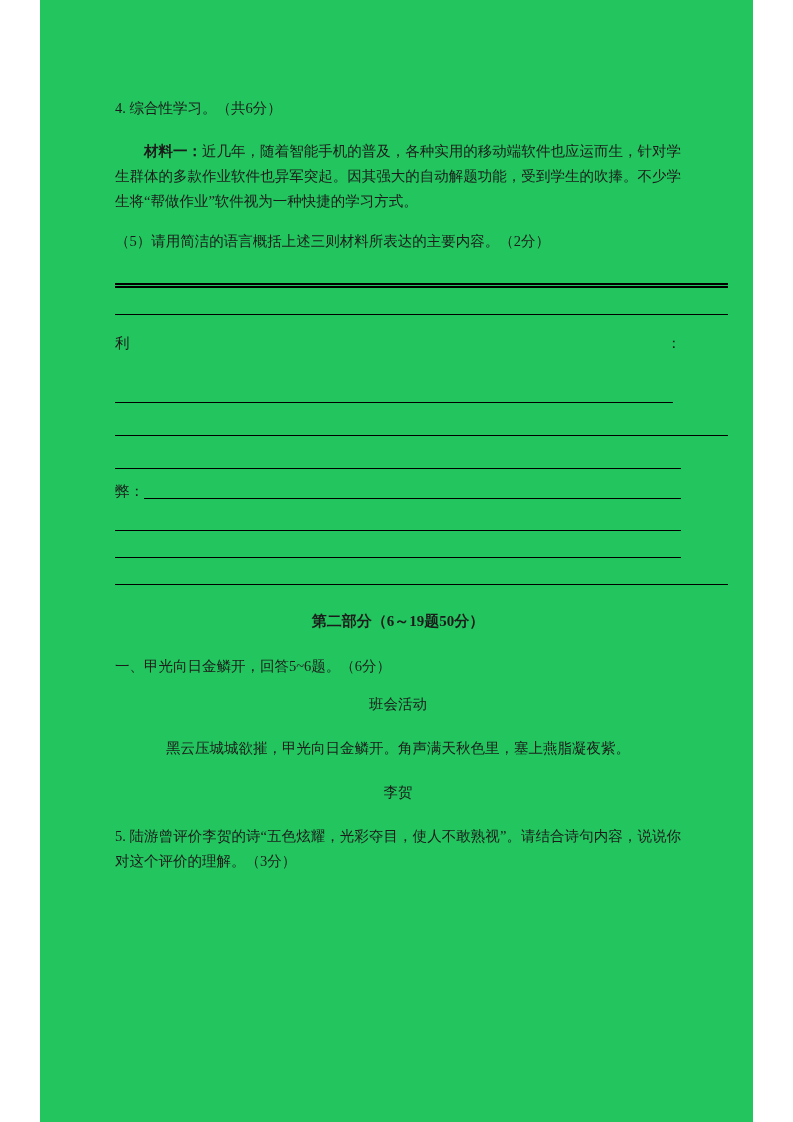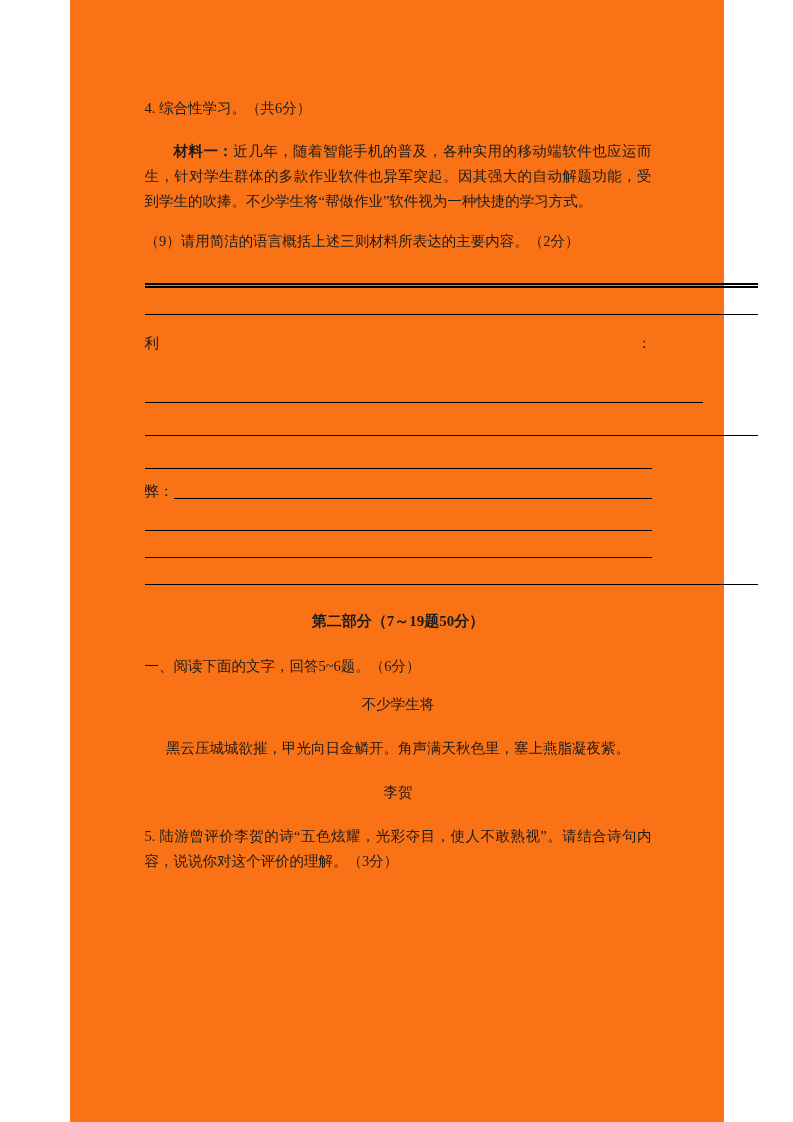--- a/index.html
+++ b/index.html
@@ -1,21 +1,21 @@
 <!DOCTYPE html>
 <html><head>
 <meta charset="utf-8">
 <style>
   * { box-sizing: border-box; }
   html, body { margin: 0; padding: 0; background: #ffffff; }
   .page {
-    width: 654px;
+    width: 713px;
     height: 1122px;
     margin: 0 auto;
-    background: #f97316;
+    background: #22c55e;
     padding: 96px 72px 40px 75px;
     font-family: "Liberation Serif", "DejaVu Serif", serif;
     font-size: 14.5px;
     color: #1b1b1b;
     line-height: 1.72;
     position: relative;
   }
   .para { margin: 0 0 13px 0; text-align: justify; }
   .material { text-indent: 2em; margin-bottom: 15px; }
   .material-label { font-weight: bold; }
@@ -64,21 +64,21 @@
 <body>
 
 <div class="page">
 
   <p class="para q-header">4. 综合性学习。（共6分）</p>
 
   <p class="para material"><span class="material-label">材料一：</span><span>近几年，随着智能手机的普及，各种实用的移动端软件也应运而生，针对学生群体的多款作业软件也异军突起。因其强大的自动解题功能，受到学生的吹捧。不少学生将“帮做作业”软件视为一种快捷的学习方式。</span></p>
 
 
 
-  <p class="para sub-q">（9）请用简洁的语言概括上述三则材料所表达的主要内容。（2分）</p>
+  <p class="para sub-q">（5）请用简洁的语言概括上述三则材料所表达的主要内容。（2分）</p>
 
   <div class="ans-group">
     <div class="ans-line thick"></div>
     <div class="ans-line"></div>
   </div>
 
 
   <div class="pros-row">
     <span>利</span>
     <span>：</span>
@@ -94,25 +94,25 @@
     <span>弊：</span>
     <span class="fill-line"></span>
   </div>
 
   <div class="ans-group">
     <div class="ans-line w-full"></div>
     <div class="ans-line w-full"></div>
     <div class="ans-line"></div>
   </div>
 
-  <p class="part2-header">第二部分（7～19题50分）</p>
+  <p class="part2-header">第二部分（6～19题50分）</p>
 
-  <p class="para">一、阅读下面的文字，回答5~6题。（6分）</p>
+  <p class="para">一、甲光向日金鳞开，回答5~6题。（6分）</p>
 
   <div class="poem-block">
-    <p class="center">不少学生将</p>
+    <p class="center">班会活动</p>
     <p class="center">黑云压城城欲摧，甲光向日金鳞开。角声满天秋色里，塞上燕脂凝夜紫。</p>
     <p class="center">李贺</p>
   </div>
 
   <p class="para q5">5. 陆游曾评价李贺的诗“五色炫耀，光彩夺目，使人不敢熟视”。请结合诗句内容，说说你对这个评价的理解。（3分）</p>
 
 </div>
 
 </body></html>

